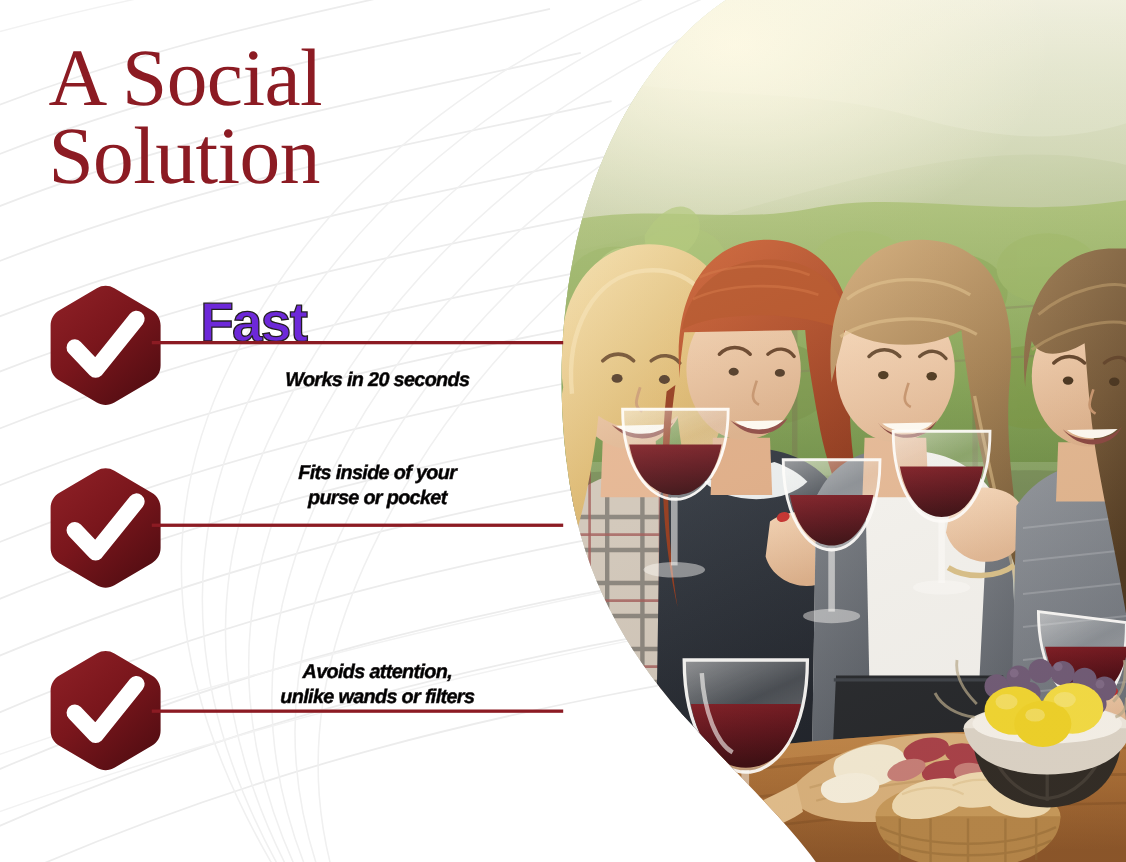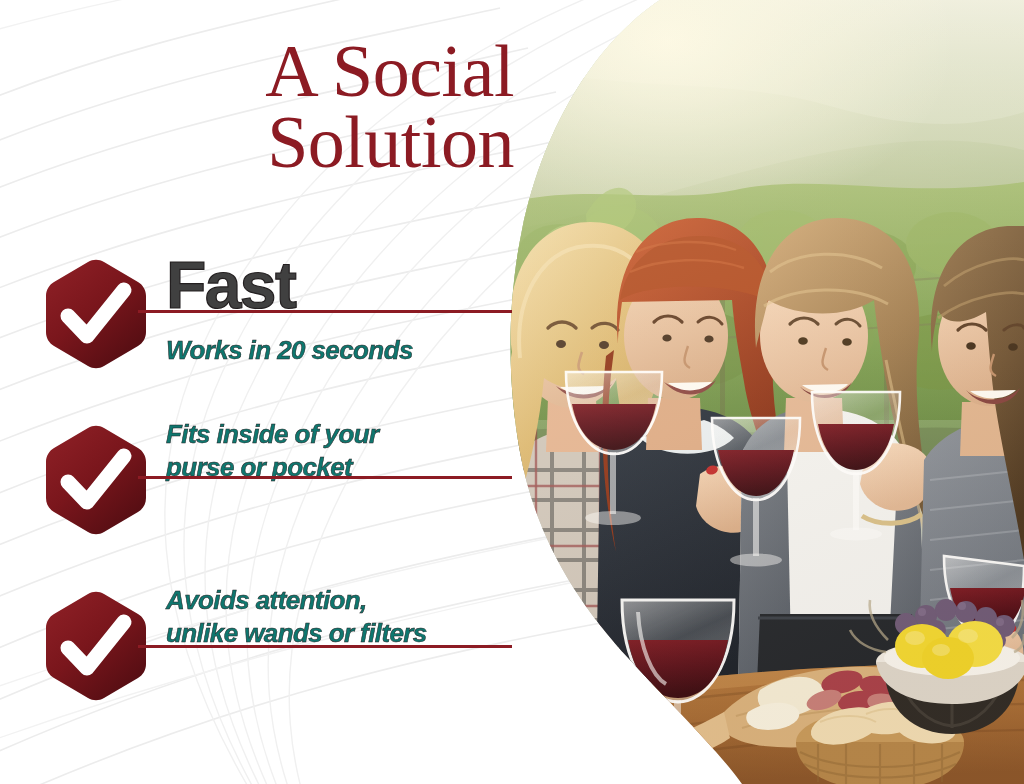--- a/index.html
+++ b/index.html
@@ -52,21 +52,20 @@
     left: 44px;
     top: 36px;
     width: 470px;
     font-family: "Liberation Serif", "DejaVu Serif", serif;
     font-weight: 400;
     font-size: 74px;
     line-height: 0.96;
     letter-spacing: -0.5px;
     color: #8C1B23;
     white-space: pre-line;
-    text-align: right;
   }
 
   .feature {
     position: absolute;
     left: 0;
     width: 520px;
   }
   .feature-1 { top: 252px; }
   .feature-2 { top: 418px; }
   .feature-3 { top: 584px; }
@@ -82,56 +81,57 @@
   .feature-body {
     position: absolute;
     left: 166px;
     top: 0;
     width: 354px;
   }
 
   .feature-heading {
     font-family: "Liberation Sans", sans-serif;
     font-weight: 700;
-    font-size: 66px;
+    font-size: 50px;
     line-height: 1.0;
     letter-spacing: -1.6px;
-    color: #404040;
-    margin: 0;
+    color: #6d28d9;
+    margin: 16px;
     padding: 0;
     -webkit-text-stroke: 1.2px #231F20;
   }
 
   .divider {
     position: absolute;
     left: 138px;
     height: 3px;
     background: #8C1B23;
   }
   .divider-1 { top: 310px; width: 374px; }
   .divider-2 { top: 476px; width: 374px; }
   .divider-3 { top: 645px; width: 374px; }
 
   .feature-sub {
     font-family: "Liberation Sans", sans-serif;
     font-style: italic;
     font-weight: 700;
-    font-size: 26px;
+    font-size: 18px;
     line-height: 1.26;
     letter-spacing: -0.6px;
-    color: #0f766e;
+    color: #000000;
     margin: 0;
     padding: 0;
     white-space: pre-line;
+    text-align: center;
     -webkit-text-stroke: 0.5px #231F20;
   }
 
   .sub-offset-1 { margin-top: 16px; }
   .sub-offset-2 { }
-  .sub-offset-3 { margin-top: 0; font-style: italic; }
+  .sub-offset-3 { margin-top: 15px; font-style: italic; }
 </style>
 </head>
 <body>
 
 <div id="stage">
 
   <svg id="woodgrain" viewBox="0 0 1024 784" preserveAspectRatio="none" aria-hidden="true">
     <rect x="0" y="0" width="1024" height="784" fill="#ffffff"></rect>
     <g fill="none" stroke="#ececec" stroke-width="1.6">
       <path d="M -60 120 C 120 40, 300 10, 470 -30"></path>

